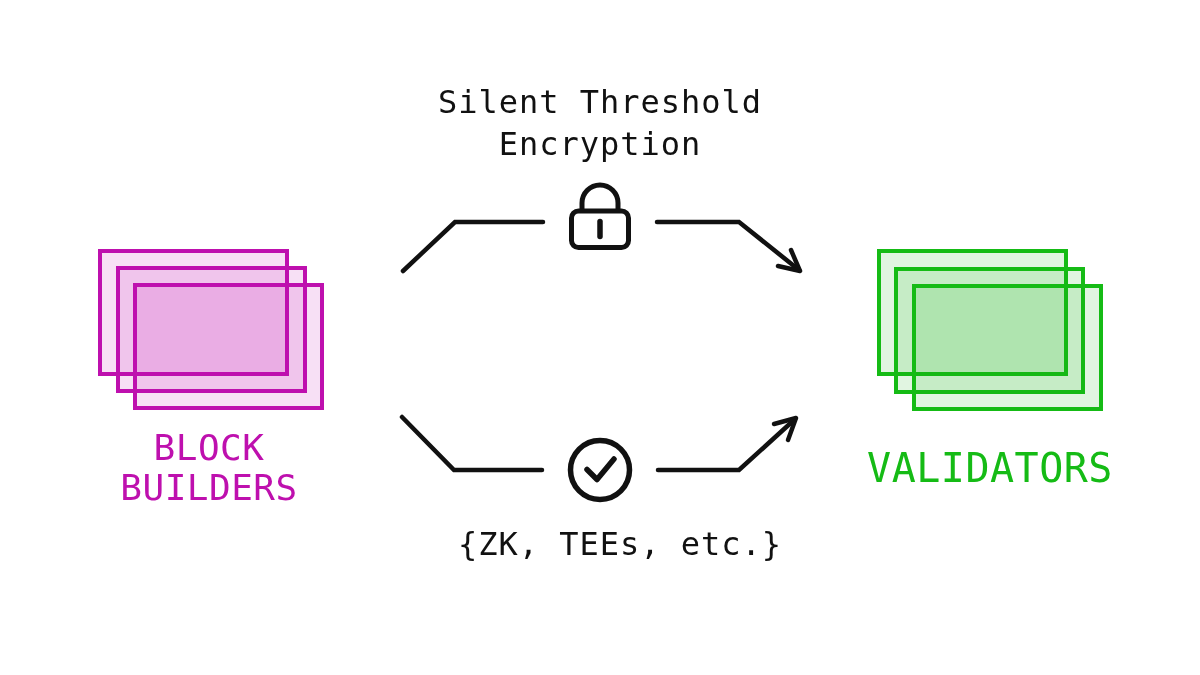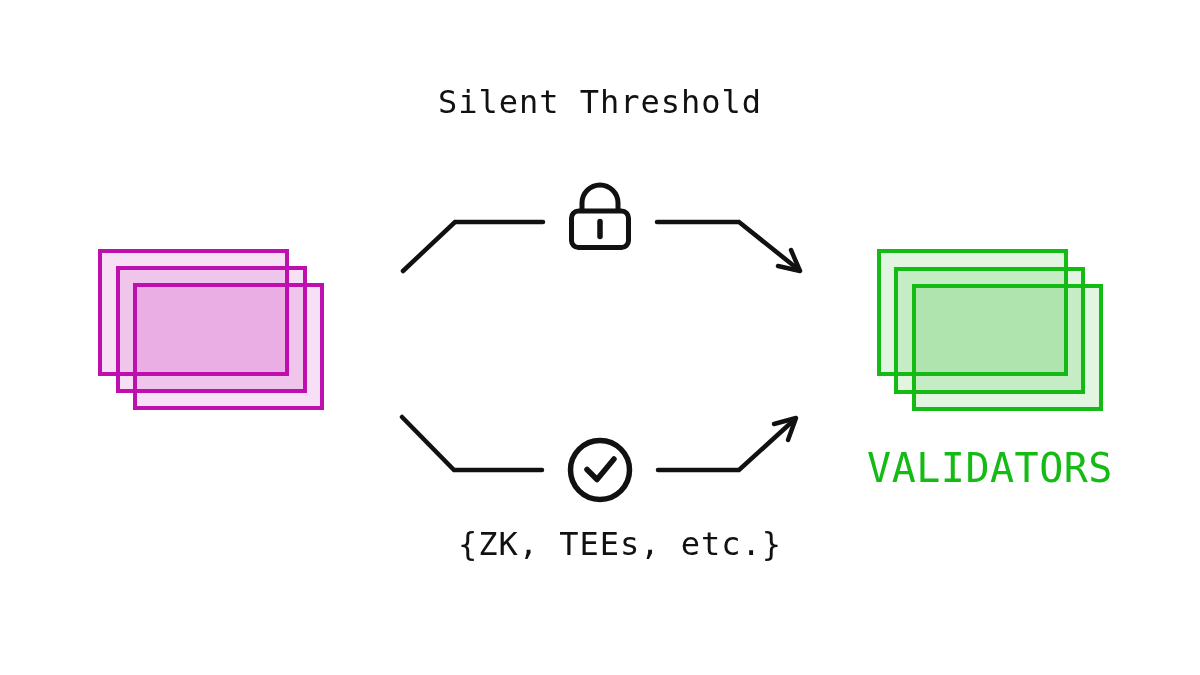--- a/index.html
+++ b/index.html
@@ -53,20 +53,21 @@
     color:var(--ink);font-size:32px;line-height:40px;letter-spacing:1px;padding-left:40px;
   }
 </style>
 </head>
 <body>
 
 <div class="canvas">
 
   <div class="title">
     <div>Silent Threshold</div>
+    <div>Encryption</div>
   </div>
 
   <div class="stack-rect pink pink-1"></div>
   <div class="stack-rect pink pink-2"></div>
   <div class="stack-rect pink pink-3"></div>
 
   <div class="stack-rect green green-1"></div>
   <div class="stack-rect green green-2"></div>
   <div class="stack-rect green green-3"></div>
 
@@ -89,18 +90,22 @@
       <rect x="571.5" y="211" width="57" height="36.5" rx="7" fill="#FFFFFF"></rect>
       <line x1="600" y1="221.5" x2="600" y2="236.5" stroke-width="5.5" stroke-linecap="round"></line>
     </g>
 
     <g fill="none" stroke="var(--ink)" stroke-width="5.5" stroke-linecap="round" stroke-linejoin="round">
       <circle cx="600" cy="470" r="29.5" fill="#FFFFFF"></circle>
       <path d="M 587 469.5 L 597 479.5 L 614 459"></path>
     </g>
   </svg>
 
+  <div class="group-label label-builders">
+    <div>BLOCK</div>
+    <div>BUILDERS</div>
+  </div>
 
   <div class="group-label label-validators">VALIDATORS</div>
 
   <div class="bottom-caption">{ZK, TEEs, etc.}</div>
 
 </div>
 
 </body></html>

